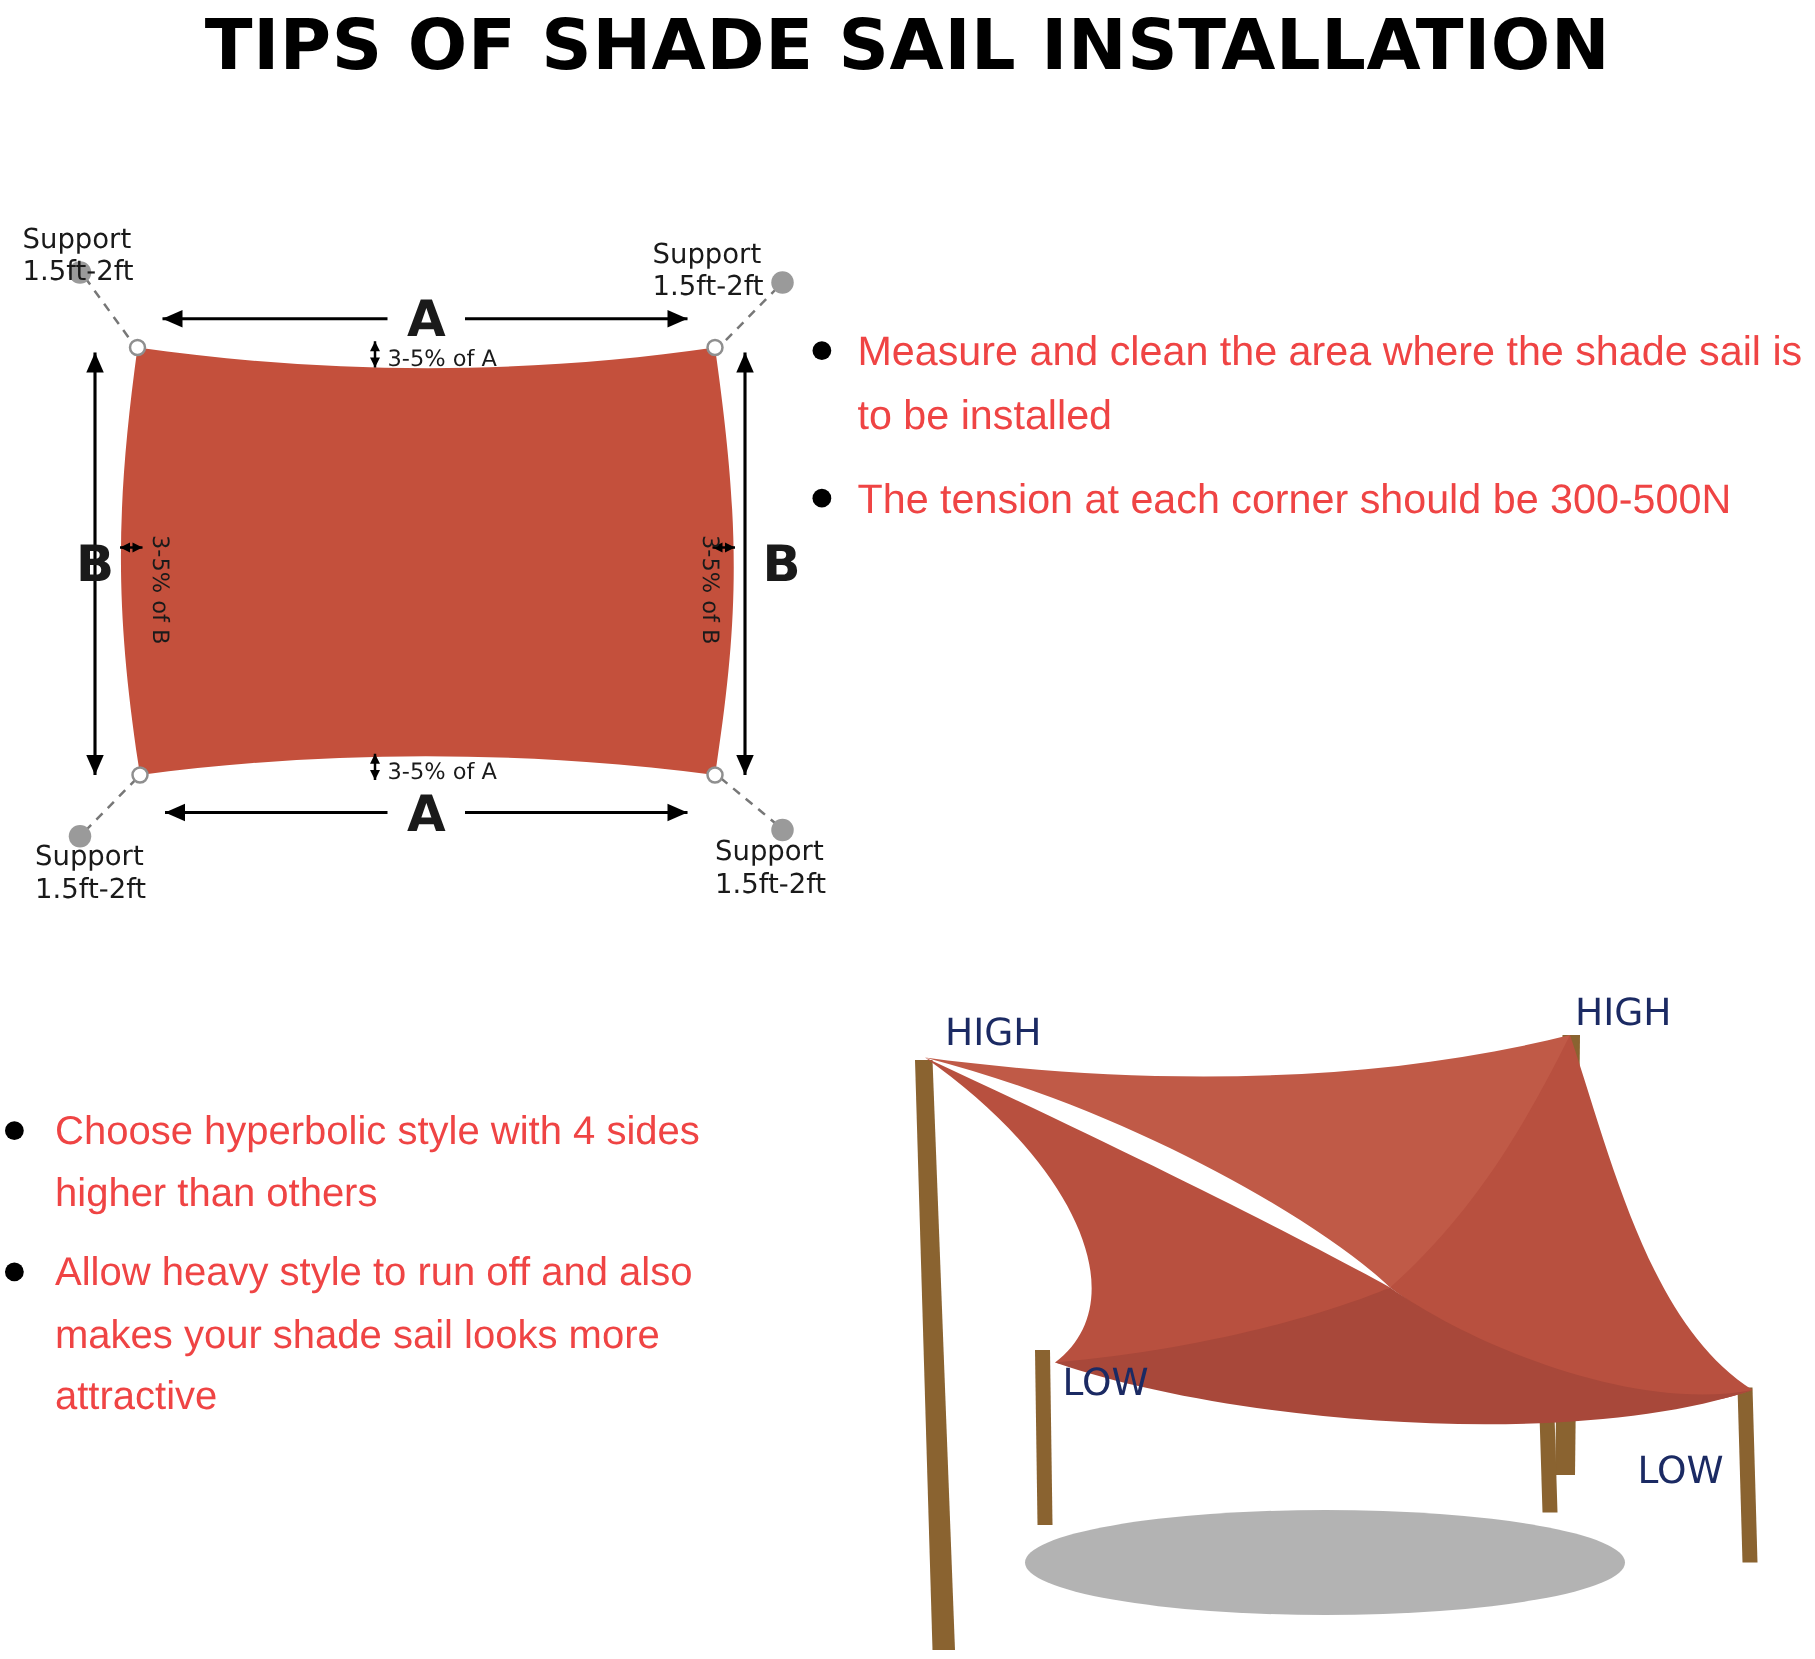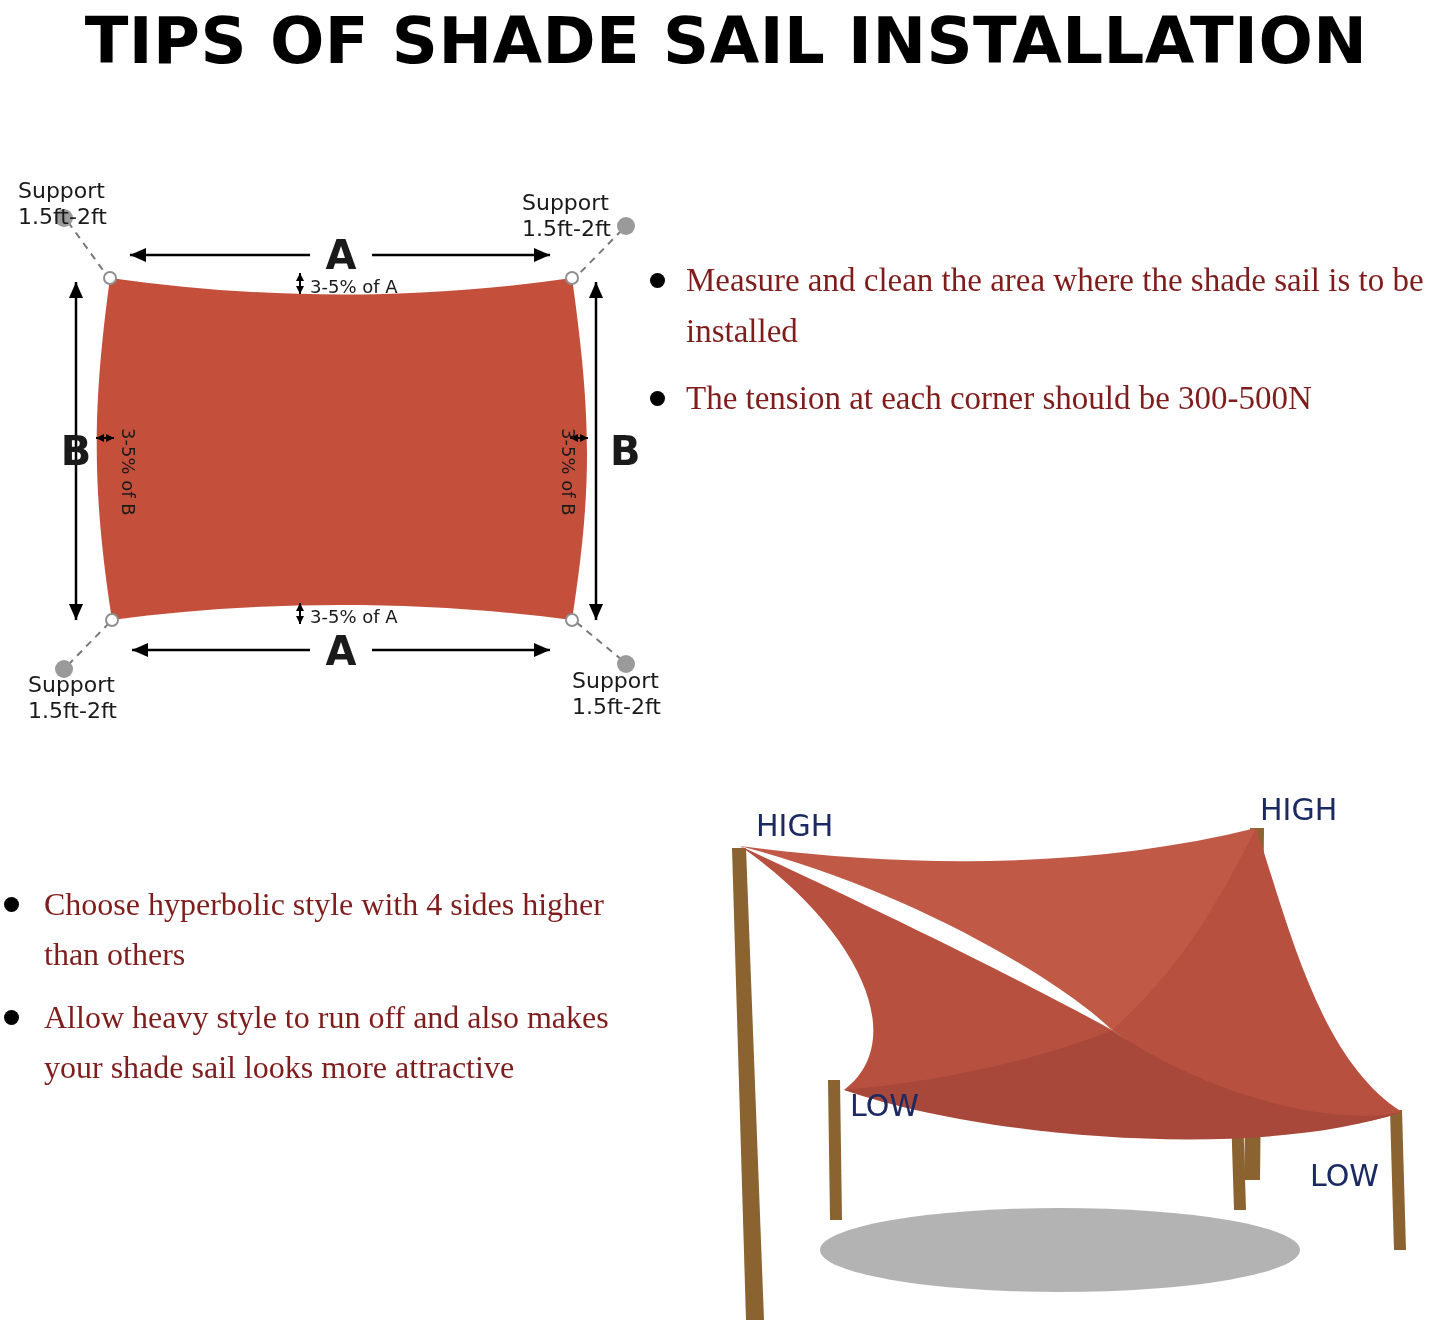--- a/index.html
+++ b/index.html
@@ -18,21 +18,21 @@
 
   
   #title {
     position: absolute;
     top: 4px;
     left: 0;
     width: 1452px;
     text-align: center;
     font-family: "DejaVu Sans", sans-serif;
     font-weight: bold;
-    font-size: 64px;
+    font-size: 56px;
     letter-spacing: 0.5px;
     color: #000;
     white-space: nowrap;
   }
 
   
   #diagram-top {
     position: absolute;
     left: 10px;
     top: 160px;
@@ -64,22 +64,22 @@
     list-style: none;
     margin: 0;
     padding: 0;
   }
   ul.tips li {
     position: relative;
     padding-left: 46px;
     margin-bottom: 16px;
     font-size: 33px;
     line-height: 1.55;
-    color: #7f1d1d;
-    font-family: Liberation Serif, serif;
+    color: #ef4444;
+    font-family: Liberation Sans, sans-serif;
   }
   ul.tips li::before {
     content: "";
     position: absolute;
     left: 10px;
     top: 18px;
     width: 15px;
     height: 15px;
     background: #000;
     border-radius: 50%;

